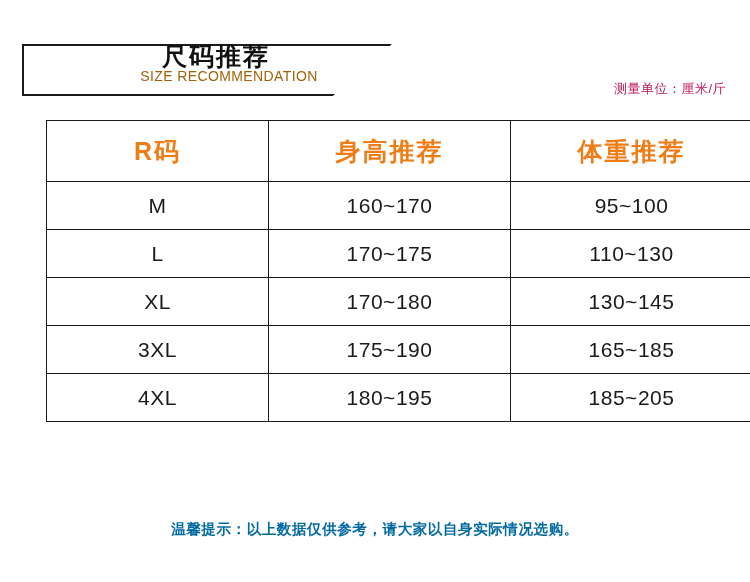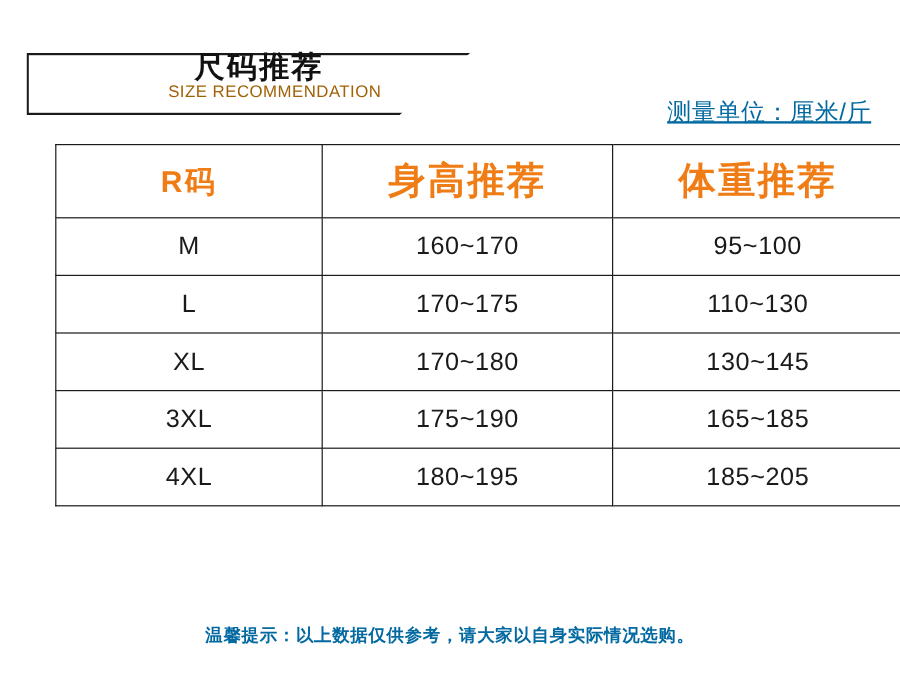--- a/index.html
+++ b/index.html
@@ -69,24 +69,23 @@
     margin-left: 26px;
     letter-spacing: 0.4px;
     line-height: 1;
     padding-bottom: 1px;
   }
 
   .unit-note {
     position: absolute;
     right: 24px;
     top: 80px;
-    font-size: 20px;
-    color: #0369a1;
+    font-size: 13px;
+    color: #be185d;
     letter-spacing: 0.5px;
-    text-decoration: underline;
   }
 
   
   .table-wrap {
     position: absolute;
     left: 22px;
     top: 120px;
     width: 706px;
   }
   table.size-table {
@@ -97,21 +96,21 @@
   }
   table.size-table th,
   table.size-table td {
     border: 1.6px solid #1a1a1a;
     text-align: center;
     vertical-align: middle;
   }
   table.size-table thead th {
     height: 58px;
     color: #f07c15;
-    font-size: 31px;
+    font-size: 25px;
     font-weight: bold;
     letter-spacing: 2px;
   }
   table.size-table thead th.head-size {
     font-size: 25px;
   }
   table.size-table tbody td {
     height: 45px;
     font-size: 21px;
     font-weight: normal;

